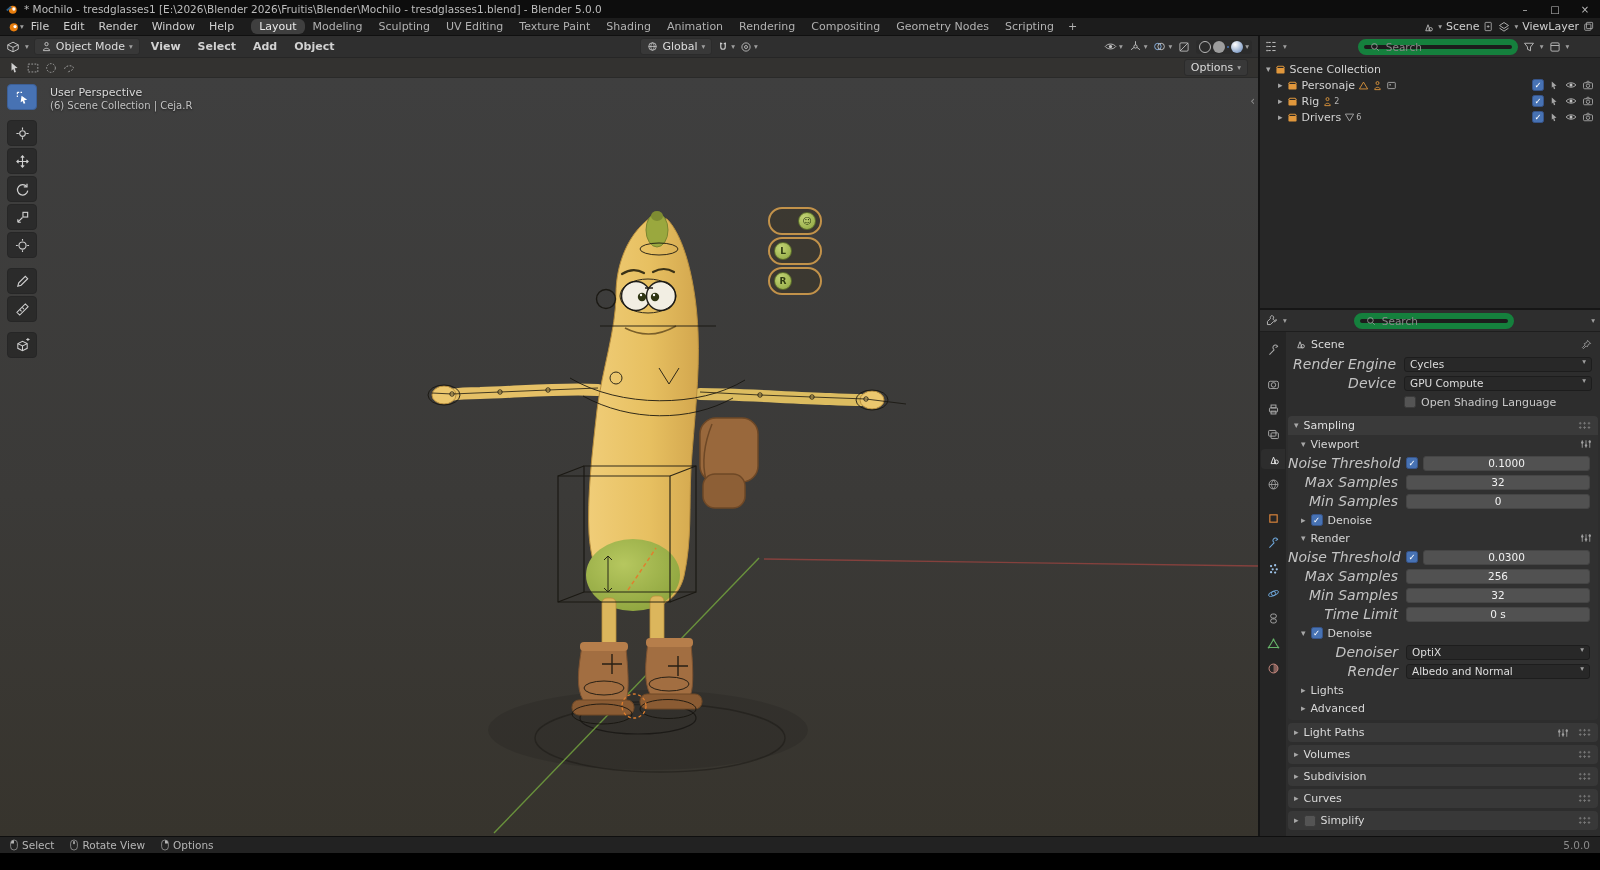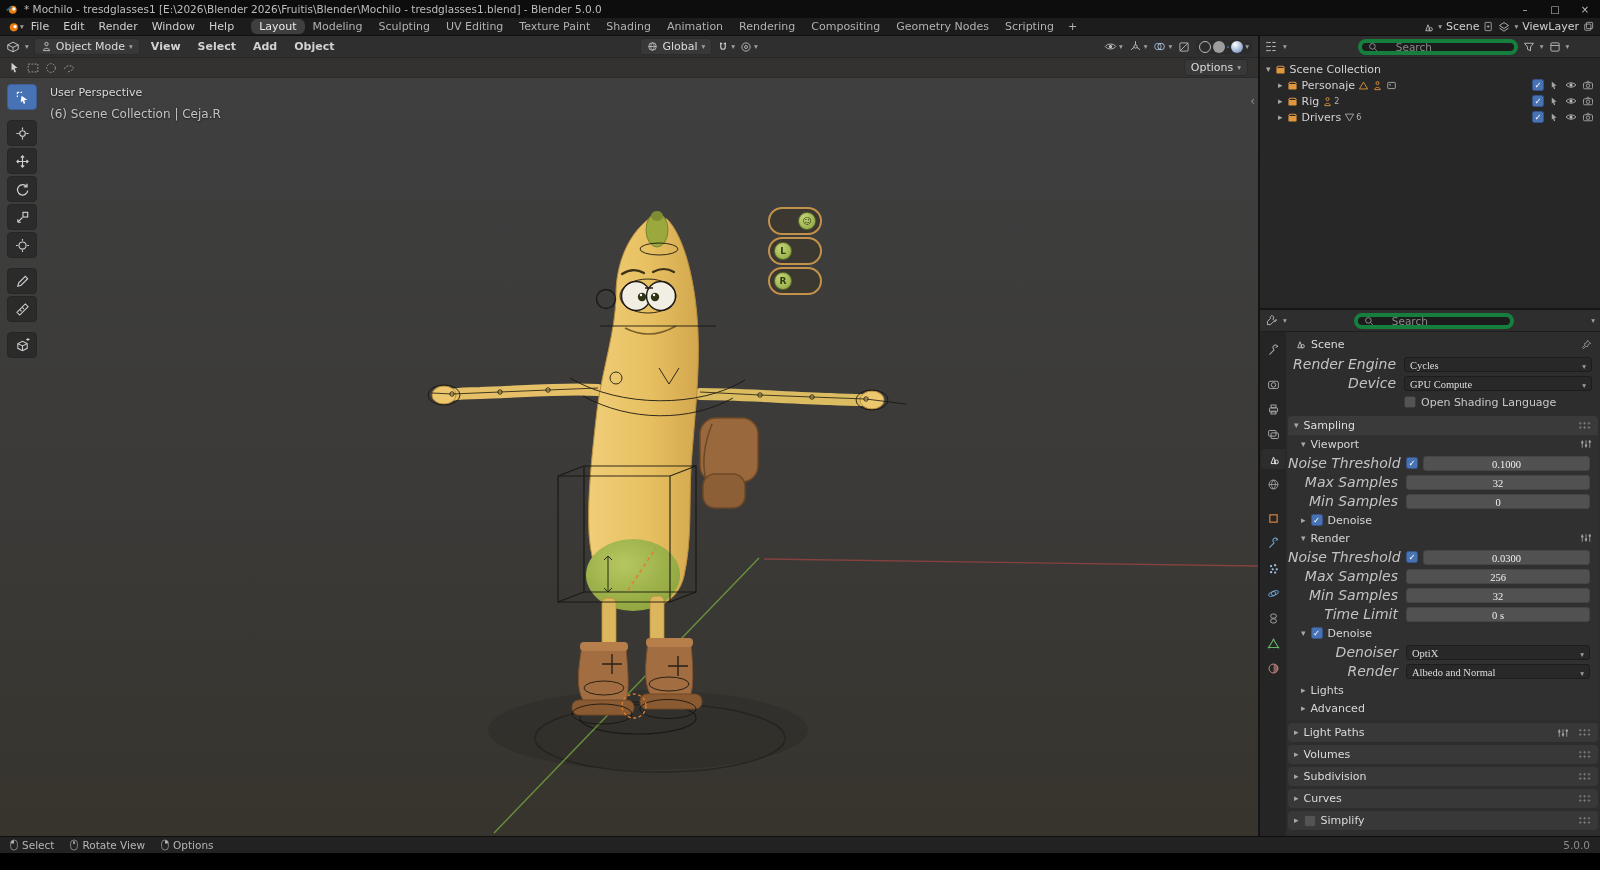--- a/index.html
+++ b/index.html
@@ -56,38 +56,38 @@
   .vp-canvas svg { width:100%; height:100%; display:block; }
 
   .tool-col { position:absolute; left:7px; top:48px; width:30px; display:flex; flex-direction:column; gap:2px; z-index:4; }
   .tool-btn { width:30px; height:26px; background:rgba(40,40,40,.85); border:1px solid #262626; border-radius:4px;
               display:flex; align-items:center; justify-content:center; color:#d0d0d0; }
   .tool-btn.active { background:#4772b3; border-color:#3c5f96; color:#fff; }
   .tool-gap { margin-top:8px; }
 
   .vp-text { position:absolute; left:50px; top:50px; z-index:4; text-shadow:0 1px 2px rgba(0,0,0,.6); }
   .vp-text .l1 { color:#d8d8d8; font-size:11px; }
-  .vp-text .l2 { color:#c2c2c2; font-size:12px; margin-top:8px; }
+  .vp-text .l2 { color:#c2c2c2; font-size:10px; margin-top:1px; }
 
   .pickers { position:absolute; left:768px; top:171px; display:flex; flex-direction:column; gap:2px; z-index:4; }
   .picker { width:54px; height:28px; border:2px solid #c2924a; border-radius:15px;
             background:rgba(58,50,32,.4); display:flex; align-items:center; padding:0 4px; }
   .picker.right { justify-content:flex-end; }
   .pcircle { width:18px; height:18px; border-radius:50%; border:1px solid #5c6e2c; color:#2f3c12;
              background:radial-gradient(circle at 35% 30%, #c3d476, #8da53f);
              font-size:9px; font-weight:bold; display:flex; align-items:center; justify-content:center; }
   .vp-collapse { position:absolute; right:3px; top:58px; color:#8f8f8f; font-size:12px; z-index:4; }
 
   
   .rcol { position:absolute; left:1260px; top:0; width:340px; height:800px; background:#161616; }
 
   .outliner { position:absolute; top:0; left:0; right:0; height:272px; background:#272727; }
   .ed-header { height:22px; background:#2e2e2e; display:flex; align-items:center; gap:5px; padding:0 5px;
                border-bottom:1px solid #1e1e1e; }
-  .search { flex:1; display:flex; align-items:center; gap:16px; background:#1c1c1c; border:4px solid #15803d;
+  .search { flex:1; display:flex; align-items:center; gap:4px; background:#1c1c1c; border:6px solid #15803d;
             border-radius:9px; height:16px; padding:0 6px; max-width:160px; }
   .search input { flex:1; min-width:0; background:none; border:none; outline:none; color:#ddd;
                   font-size:10.5px; font-family:inherit; }
   .search input::placeholder { color:#8a8a8a; }
   .ol-body { padding:3px 4px; }
   .ol-row { height:16px; display:flex; align-items:center; gap:3px; color:#d2d2d2; padding:0 2px; }
   .ol-indent { margin-left:12px; }
   .ol-label { white-space:nowrap; }
   .ol-badge { font-size:8px; color:#b5b5b5; margin-left:-2px; }
   .ol-controls { margin-left:auto; display:flex; align-items:center; gap:5px; }
@@ -101,21 +101,21 @@
   .ptab { width:24px; height:20px; display:flex; align-items:center; justify-content:center;
           border-radius:4px 0 0 4px; color:#9f9f9f; }
   .ptab.active { background:#2d2d2d; color:#e0e0e0; }
   .ptab-gap { margin-top:9px; }
   .prop-body { position:absolute; left:26px; right:0; top:22px; bottom:0; padding-top:2px; overflow:hidden; }
   .crumb { height:20px; display:flex; align-items:center; gap:5px; padding:0 8px; color:#dadada; }
   .crumb .spacer { margin-left:auto; }
 
   .prow { display:flex; align-items:center; height:18px; margin:1px 8px 1px 0; }
   .plabel { width:118px; text-align:right; padding-right:8px; color:#c3c3c3; font-size:14px; flex:none; white-space:nowrap;font-style:italic; }
-  .pfield { flex:1; height:15px; border-radius:3px; display:flex; align-items:flex-end; font-size:10.5px; min-width:0;font-family:Liberation Serif, serif; }
+  .pfield { flex:1; height:15px; border-radius:3px; display:flex; align-items:flex-start; font-size:10.5px; min-width:0; }
   .pfield.dd { background:#282828; border:1px solid #1d1d1d; color:#dedede; padding:0 5px; }
   .pfield.dd .chev { margin-left:auto; }
   .pfield.val { background:#515151; border:1px solid #454545; justify-content:center; color:#f1f1f1; }
   .prow .cbx { margin-right:5px; }
   .chk-label { color:#c9c9c9; margin-left:6px; }
 
   .section { margin:5px 2px 0 2px; background:#303030; border-radius:4px; padding-bottom:3px; }
   .sec-head { height:19px; display:flex; align-items:center; gap:5px; background:#3a3a3a;
               border-radius:4px 4px 0 0; padding:0 6px; color:#dedede; }
   .sub-head { height:18px; display:flex; align-items:center; gap:5px; padding:0 6px 0 13px; color:#d6d6d6; }

